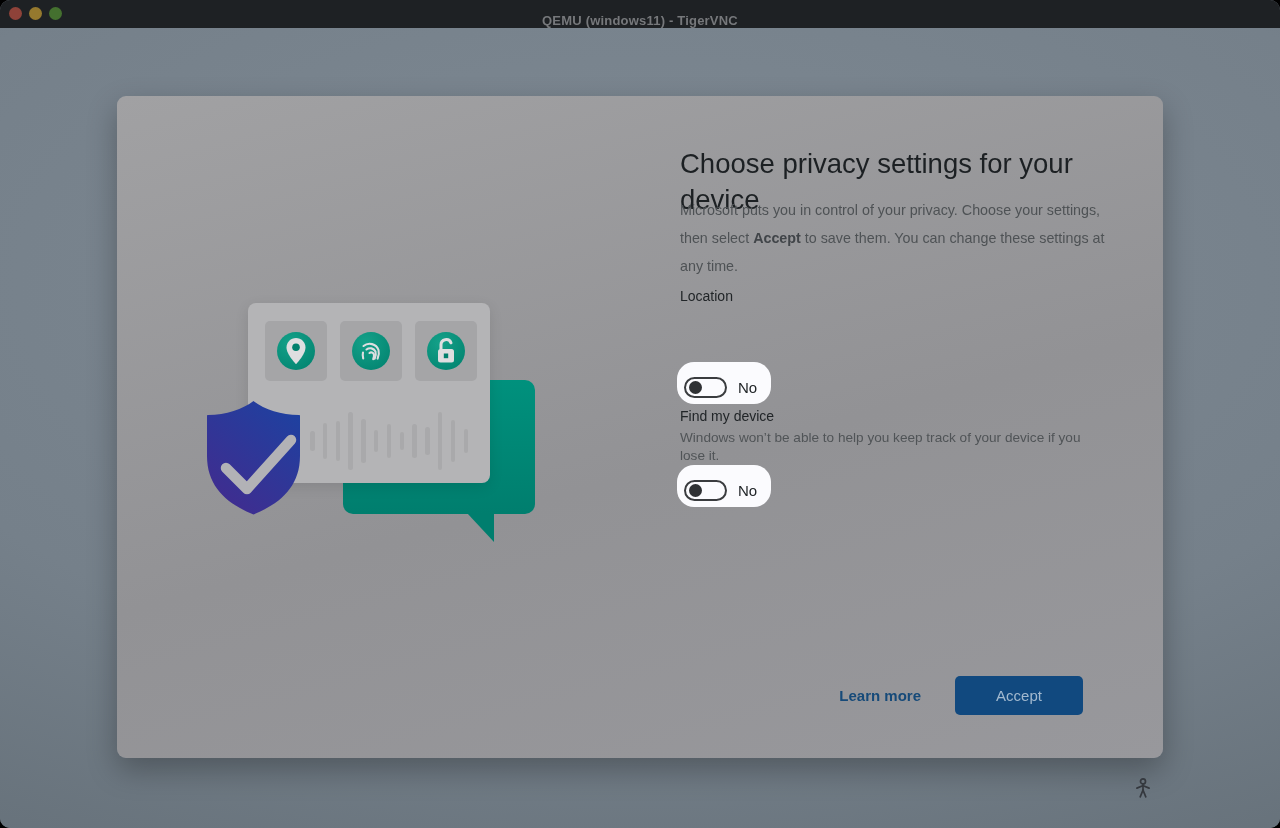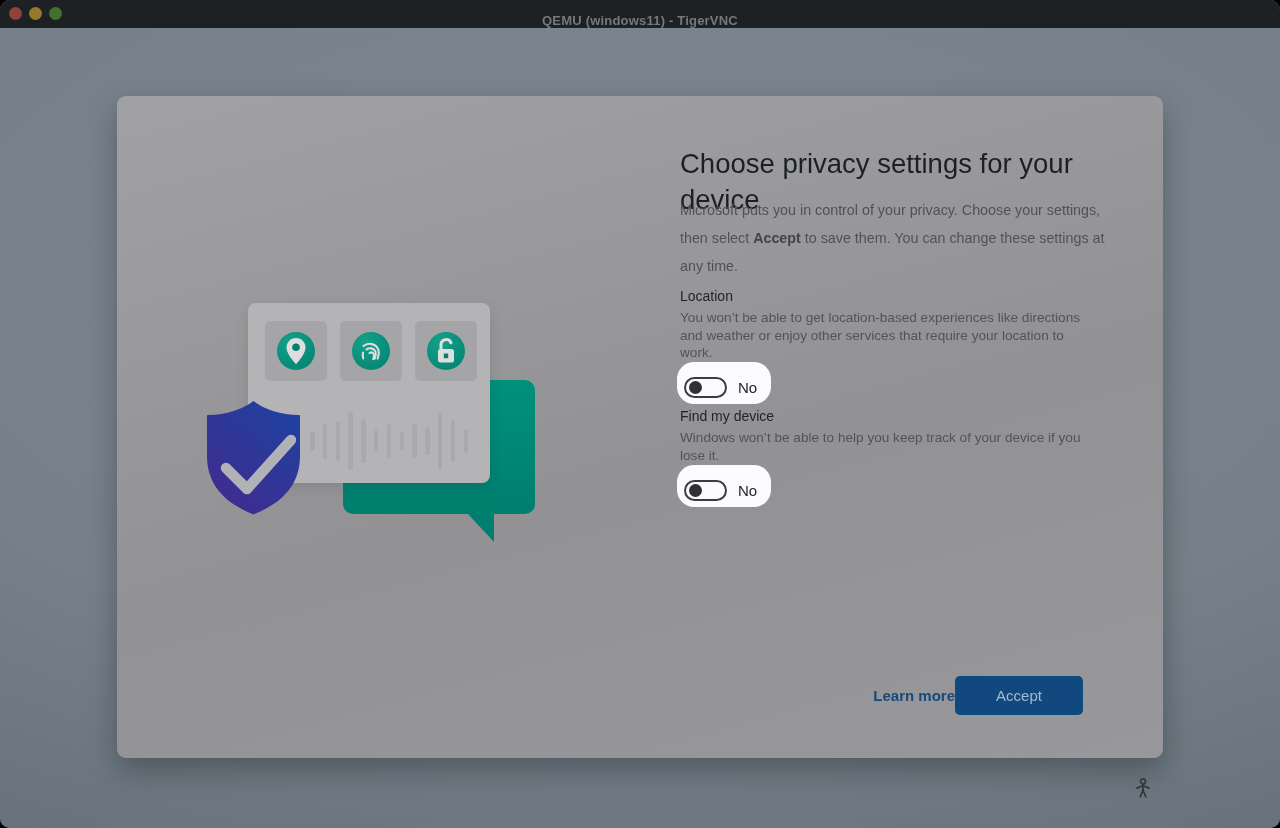--- a/index.html
+++ b/index.html
@@ -44,21 +44,21 @@
   .intro{position:absolute;left:1px;top:100px;width:428px;font-size:14.3px;line-height:28px;color:#4e5255;}
   .intro b{font-weight:700;color:#414549;}
   .sec-label{position:absolute;left:1px;width:420px;font-size:14px;line-height:20px;color:#212528;}
   .sec-desc{position:absolute;left:1px;width:402px;font-size:13.6px;line-height:17.5px;color:#505457;}
   .toggle-row{position:absolute;left:-2px;height:34px;display:inline-flex;align-items:center;gap:11px;
     background:#fbfbfe;border-radius:17px;padding:8px 14px 0 7px;cursor:pointer;}
   .switch{position:relative;width:43px;height:21px;border:2px solid #3a3c3f;border-radius:12px;box-sizing:border-box;flex:none;}
   .knob{position:absolute;left:3px;top:2px;width:13px;height:13px;border-radius:50%;background:#2f3134;}
   .toggle-label{font-size:15px;color:#212528;white-space:nowrap;}
 
-  .footer{position:absolute;right:46px;top:580px;height:39px;display:flex;align-items:center;}
+  .footer{position:absolute;right:46px;top:580px;height:39px;display:flex;align-items:center;gap:34px;}
   .learn-more{font-size:15px;font-weight:600;color:#164a79;cursor:pointer;}
   .accept-btn{width:128px;height:39px;border:none;border-radius:5px;background:#11497f;
     color:#a2b9cf;font-size:15px;font-family:"Liberation Sans",sans-serif;cursor:pointer;}
 
   .a11y{position:absolute;left:1132px;top:749px;width:22px;height:24px;cursor:pointer;}
 </style>
 </head>
 <body>
 
 <div class="window">
@@ -141,21 +141,20 @@
         </div>
       </div>
 
       <div class="content">
         <div class="heading">Choose privacy settings for your device</div>
         <div class="intro">
           <span>Microsoft puts you in control of your privacy. Choose your settings, then select </span><b>Accept</b><span> to save them. You can change these settings at any time.</span>
         </div>
 
         <div class="sec-label" style="top:190px">Location</div>
-        <div class="sec-desc" style="top:213px">You won’t be able to get location-based experiences like directions and weather or enjoy other services that require your location to work.</div>
         <div class="toggle-row" style="top:266px">
           <div class="switch">
               <div class="knob"></div>
             </div>
           <span class="toggle-label">No</span>
         </div>
 
         <div class="sec-label" style="top:310px">Find my device</div>
         <div class="sec-desc" style="top:333px">Windows won’t be able to help you keep track of your device if you lose it.</div>
         <div class="toggle-row" style="top:369px">

